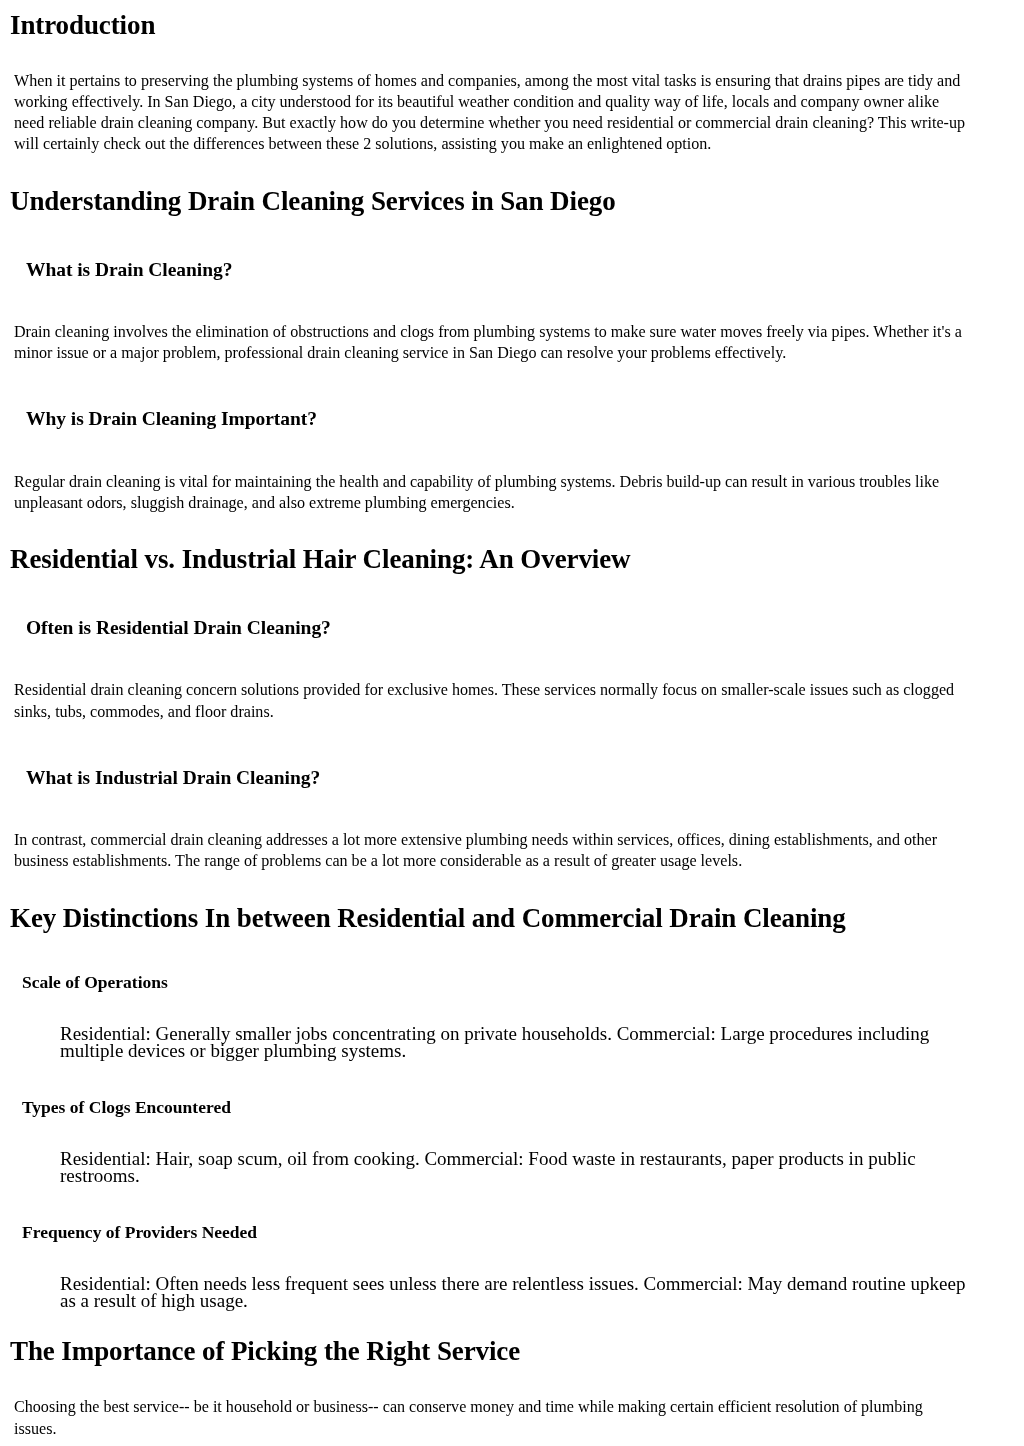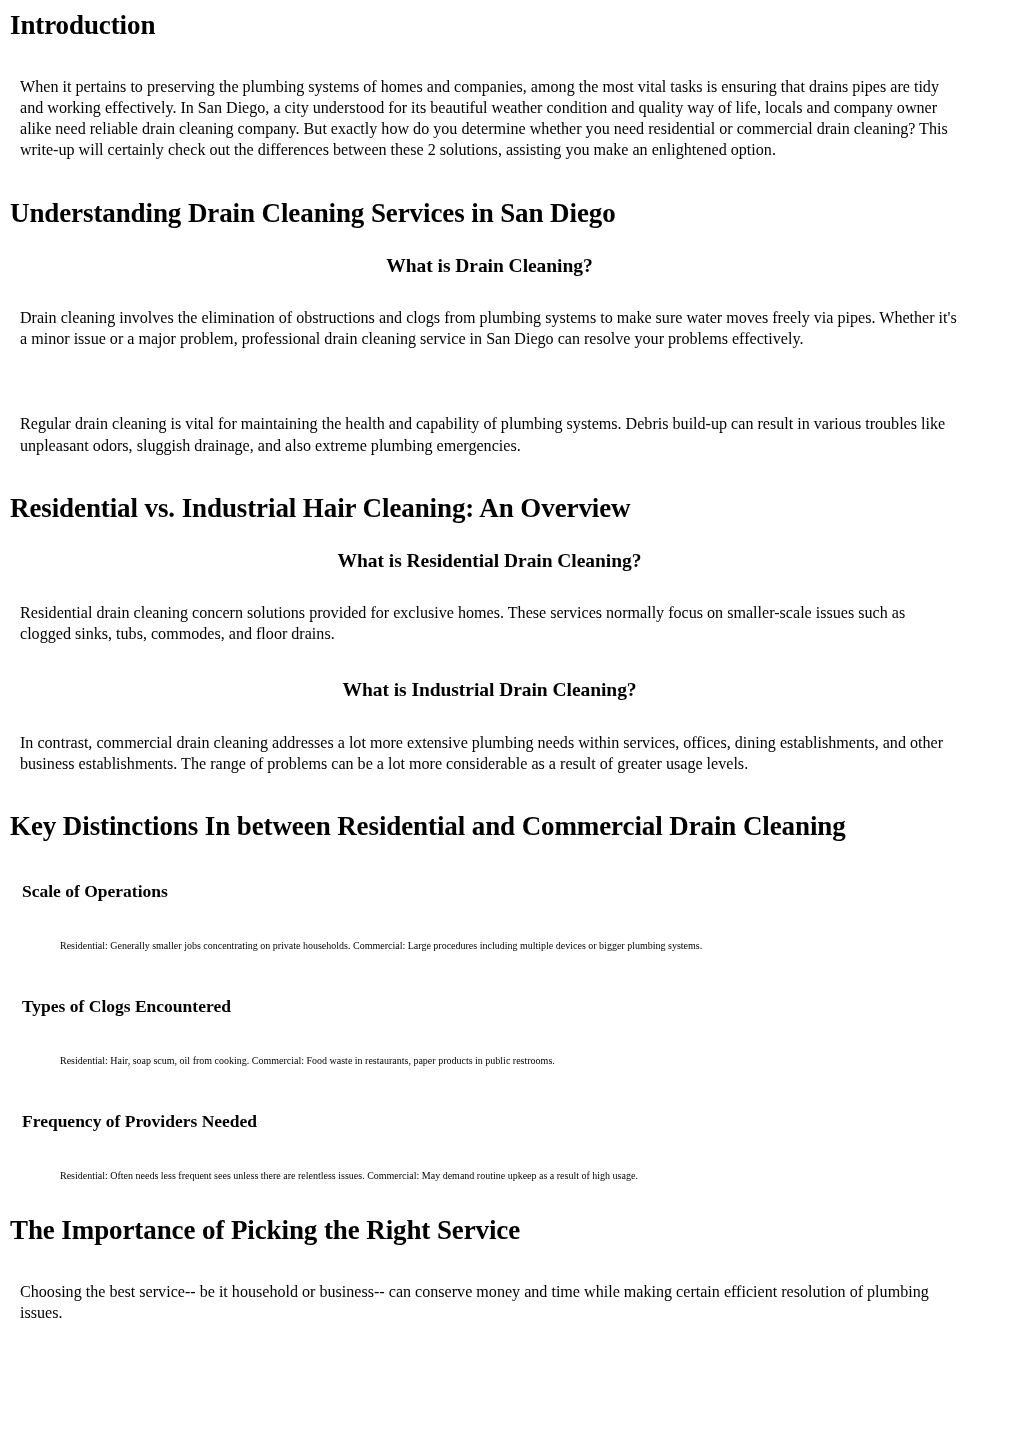--- a/index.html
+++ b/index.html
@@ -24,42 +24,41 @@
     font-weight: bold;
     line-height: 1.18;
     margin: 0 0 0 0;
     padding: 0;
     letter-spacing: -0.1px;
   }
   h3.sub-title {
     font-size: 19.5px;
     font-weight: bold;
     line-height: 1.2;
-    margin: 0;
+    margin: 16px;
     padding: 0;
     letter-spacing: -0.05px;
-    text-align: center;
   }
   h4.minor-title {
     font-size: 17.5px;
     font-weight: bold;
     line-height: 1.2;
     margin: 12px;
     padding: 0;
   }
   p.body-text {
     font-size: 16.1px;
     line-height: 21.2px;
-    margin: 10px;
+    margin: 4px;
     padding: 0;
     text-align: left;
   }
   blockquote.indent-block {
-    font-size: 10px;
-    line-height: 24px;
+    font-size: 19px;
+    line-height: 17px;
     margin: 0 0 0 50px;
     padding: 0;
     max-width: 952px;
   }
   
   .gap-after-h2 { height: 24px; }
   .gap-after-h3 { height: 20px; }
   .gap-after-h4 { height: 20px; }
   .gap-before-h2 { height: 27px; }
   .gap-before-h3 { height: 24px; }
@@ -76,28 +75,29 @@
   <div class="gap-before-h2"></div>
 
   <h2 class="section-title">Understanding Drain Cleaning Services in San Diego</h2>
   <div class="gap-before-h3"></div>
 
   <h3 class="sub-title">What is Drain Cleaning?</h3>
   <div class="gap-after-h3"></div>
   <p class="body-text">Drain cleaning involves the elimination of obstructions and clogs from plumbing systems to make sure water moves freely via pipes. Whether it's a minor issue or a major problem, professional drain cleaning service in San Diego can resolve your problems effectively.</p>
   <div class="gap-before-h3"></div>
 
+  <h3 class="sub-title">Why is Drain Cleaning Important?</h3>
   <div class="gap-after-h3"></div>
   <p class="body-text">Regular drain cleaning is vital for maintaining the health and capability of plumbing systems. Debris build-up can result in various troubles like unpleasant odors, sluggish drainage, and also extreme plumbing emergencies.</p>
   <div class="gap-before-h2"></div>
 
   <h2 class="section-title">Residential vs. Industrial Hair Cleaning: An Overview</h2>
   <div class="gap-before-h3"></div>
 
-  <h3 class="sub-title">What is Residential Drain Cleaning?</h3>
+  <h3 class="sub-title">Often is Residential Drain Cleaning?</h3>
   <div class="gap-after-h3"></div>
   <p class="body-text">Residential drain cleaning concern solutions provided for exclusive homes. These services normally focus on smaller-scale issues such as clogged sinks, tubs, commodes, and floor drains.</p>
   <div class="gap-before-h3"></div>
 
   <h3 class="sub-title">What is Industrial Drain Cleaning?</h3>
   <div class="gap-after-h3"></div>
   <p class="body-text">In contrast, commercial drain cleaning addresses a lot more extensive plumbing needs within services, offices, dining establishments, and other business establishments. The range of problems can be a lot more considerable as a result of greater usage levels.</p>
   <div class="gap-before-h2"></div>
 
   <h2 class="section-title">Key Distinctions In between Residential and Commercial Drain Cleaning</h2>

